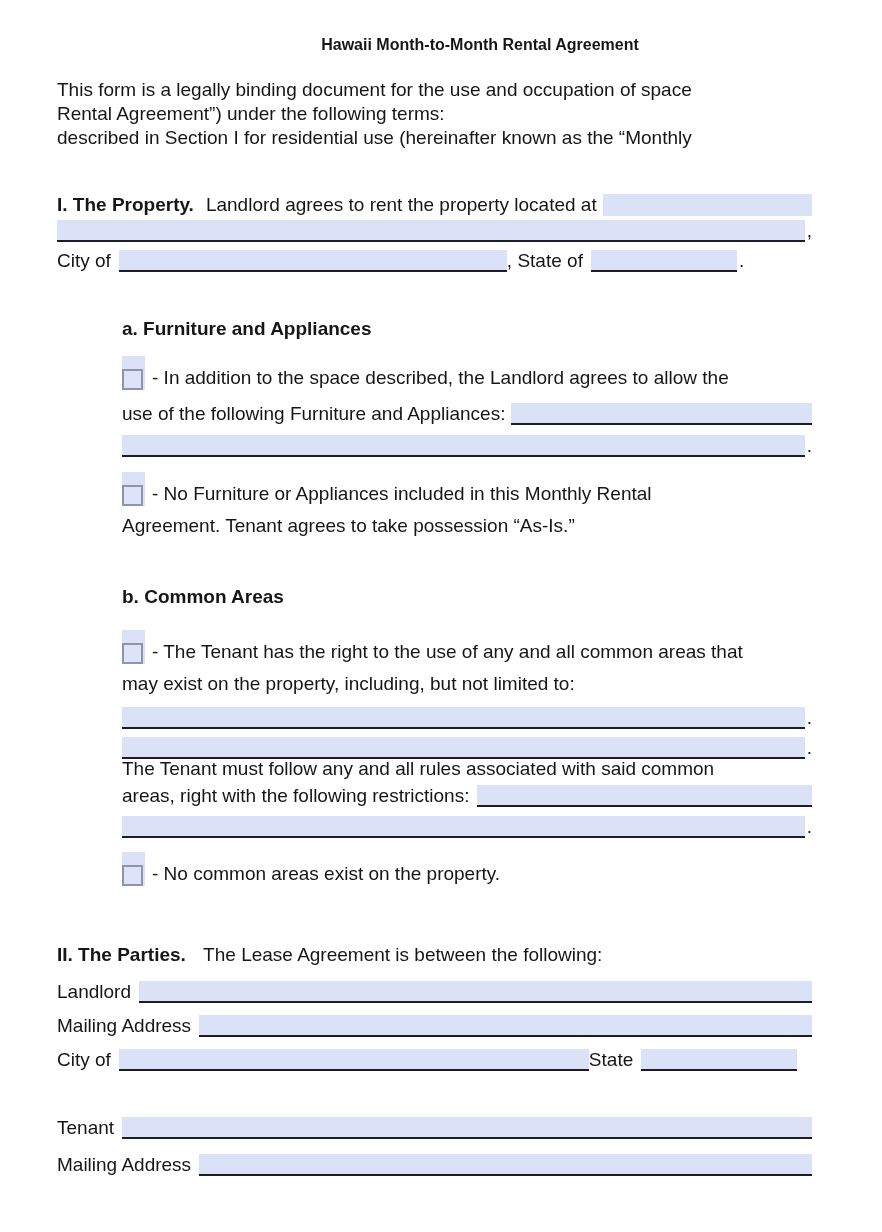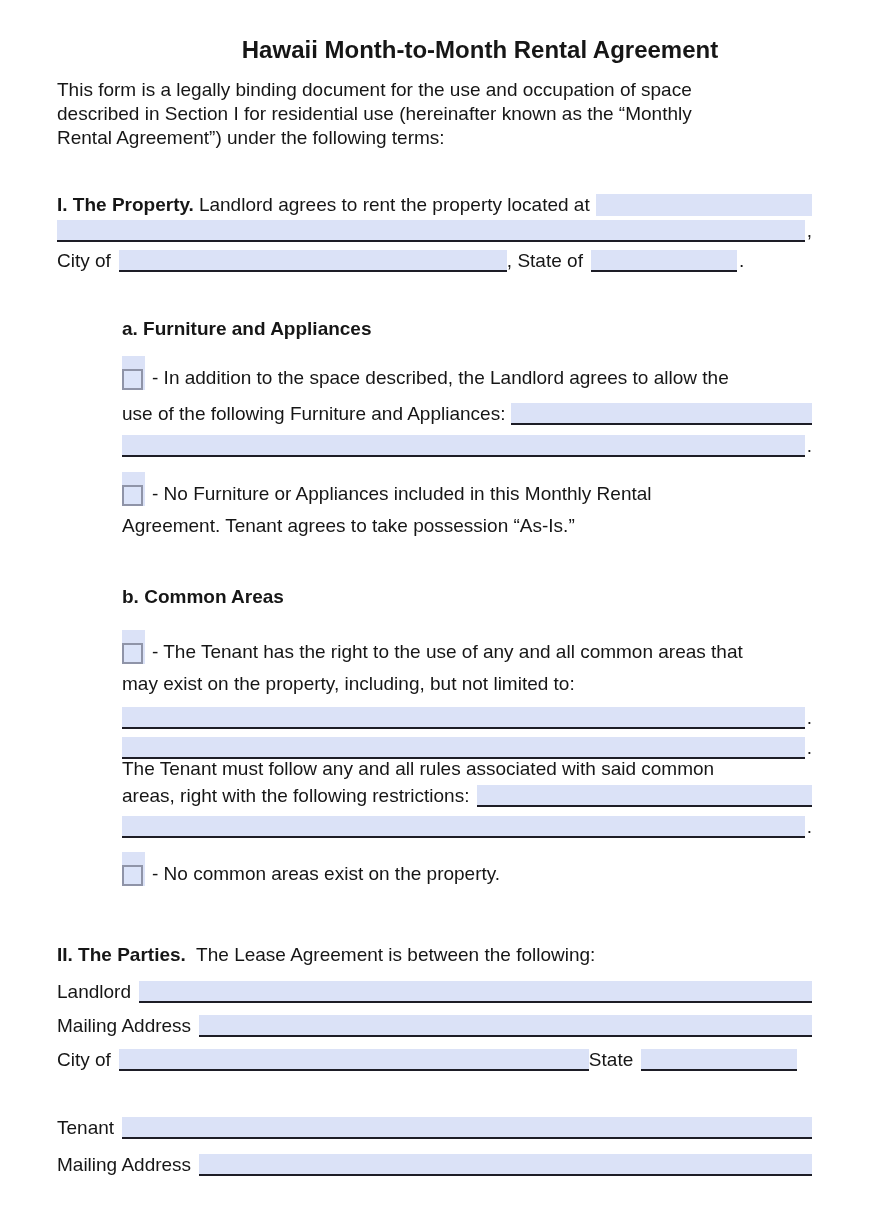--- a/index.html
+++ b/index.html
@@ -11,21 +11,21 @@
     overflow: hidden;
     font-family: "Liberation Sans", sans-serif;
     font-size: 19px;
     color: #161616;
   }
   .abs { position: absolute; }
   .b { font-weight: bold; }
   .row { display: flex; align-items: flex-end; }
   .row span { line-height: 23px; white-space: pre; }
   .lbl { margin-right: 8px; }
-  .after-lbl { margin-left: 5px; }
+  .after-lbl { margin-left: 12px; }
   .blank {
     background: #dbe2f7;
     height: 22px;
     border-bottom: 2px solid #1d1d26;
     display: inline-block;
   }
   .nounder { border-bottom: none; }
   .fill { flex: 1 1 auto; }
   .suffix { margin-left: 2px; }
   .gap6 { margin-left: 6px; }
@@ -43,21 +43,21 @@
     width: 17px; height: 17px;
     border: 2px solid #8f94a8;
     background: #dce4f9;
   }
   .cbline { display: flex; align-items: flex-end; height: 34px; }
   .cbline .txt { margin-left: 7px; line-height: 24px; }
   .textline { line-height: 24px; }
   #title {
     left: 78px; top: 36px; width: 804px;
     text-align: center;
-    font-weight: bold; font-size: 24px;
+    font-weight: bold; font-size: 16px;
   }
   #intro { left: 57px; top: 78px; width: 762px; line-height: 24px; }
   #s1-heading   { left: 57px; top: 190px; width: 755px; height: 26px; }
   #s1-address   { left: 57px; top: 216px; width: 755px; height: 26px; }
   #s1-citystate { left: 57px; top: 246px; width: 755px; height: 26px; }
   #h-a  { left: 122px; top: 318px; }
   #cb1  { left: 122px; top: 356px; width: 690px; }
   #cb1 .l2 { height: 26px; margin-top: 9px; }
   #cb1 .l3 { height: 24px; margin-top: 8px; }
   #cb2  { left: 122px; top: 472px; width: 690px; }
@@ -82,22 +82,22 @@
   .w146 { width: 146px; }
   .w470 { width: 470px; }
 </style>
 </head>
 <body>
 
 <div id="title" class="abs">Hawaii Month-to-Month Rental Agreement</div>
 
 <div id="intro" class="abs">
   <div class="textline">This form is a legally binding document for the use and occupation of space</div>
+  <div class="textline">Rental Agreement”) under the following terms:</div>
   <div class="textline">described in Section I for residential use (hereinafter known as the “Monthly</div>
-  <div class="textline">Rental Agreement”) under the following terms:</div>
 </div>
 
 <div id="s1-heading" class="abs row">
   <span class="b">I. The Property.</span>
   <span class="after-lbl">Landlord agrees to rent the property located at</span>
   <span class="blank nounder fill gap6"></span>
 </div>
 <div id="s1-address" class="abs row">
   <span class="blank fill"></span>
   <span class="suffix">,</span>

